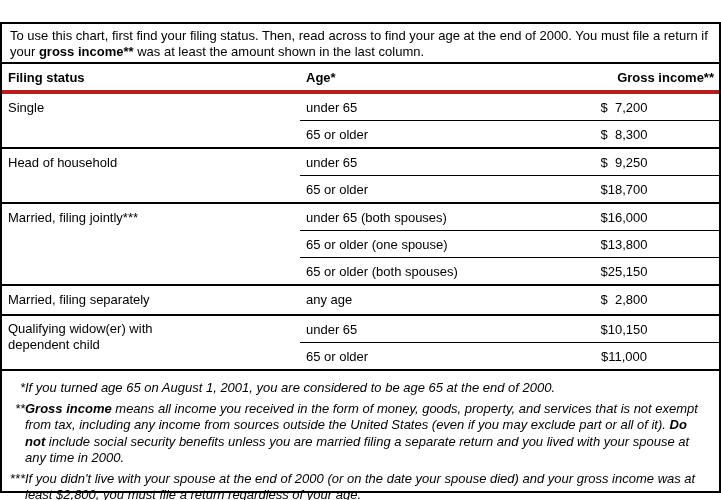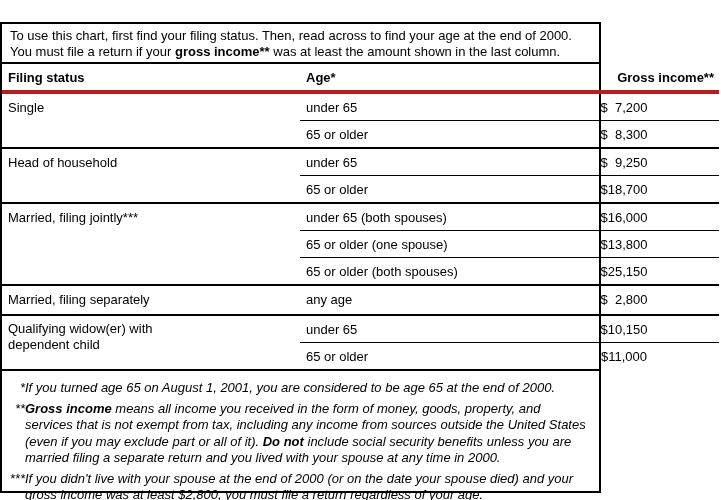--- a/index.html
+++ b/index.html
@@ -20,21 +20,21 @@
     line-height: 18px;
     white-space: pre;
   }
   .title .t-prefix { font-weight: normal; }
   .title .t-main   { font-weight: bold; }
 
   .box {
     position: absolute;
     top: 22px;
     left: 0;
-    width: 601px;
+    width: 721px;
     height: 471px;
     border: 2px solid #000000;
     box-sizing: border-box;
   }
 
   .intro {
     height: 40px;
     box-sizing: border-box;
     border-bottom: 2px solid #000000;
     padding: 4px 9px 0 8px;

